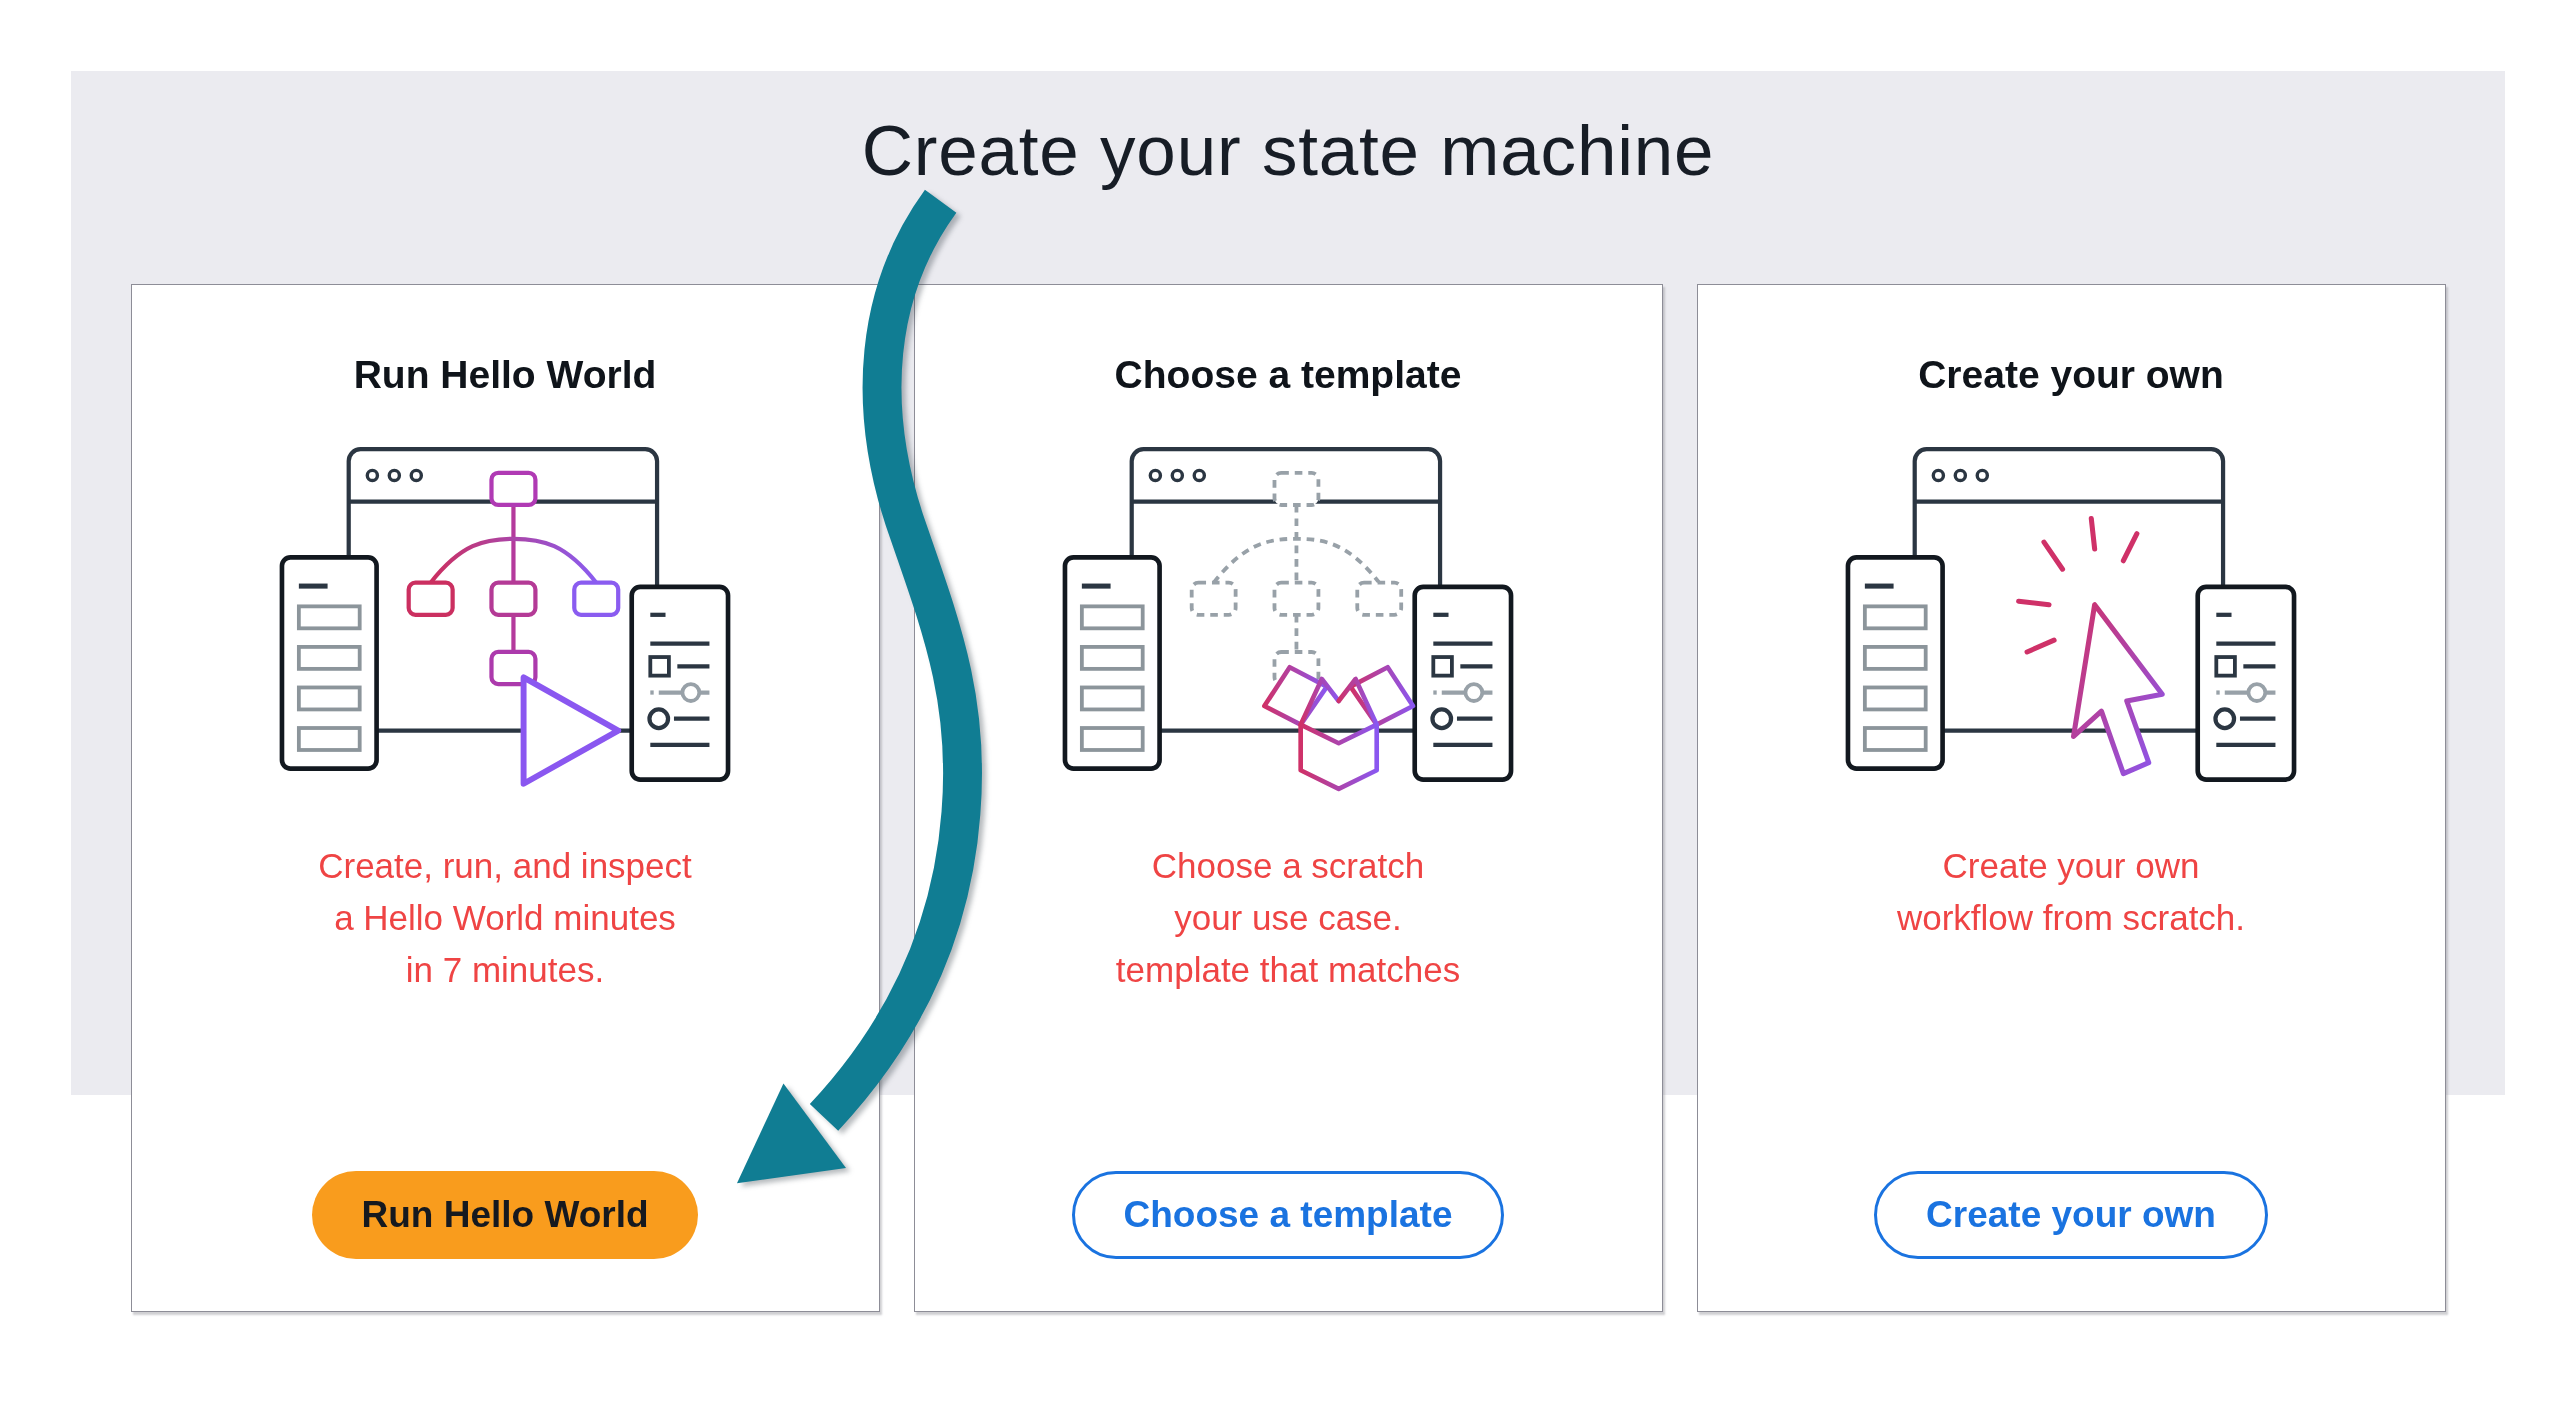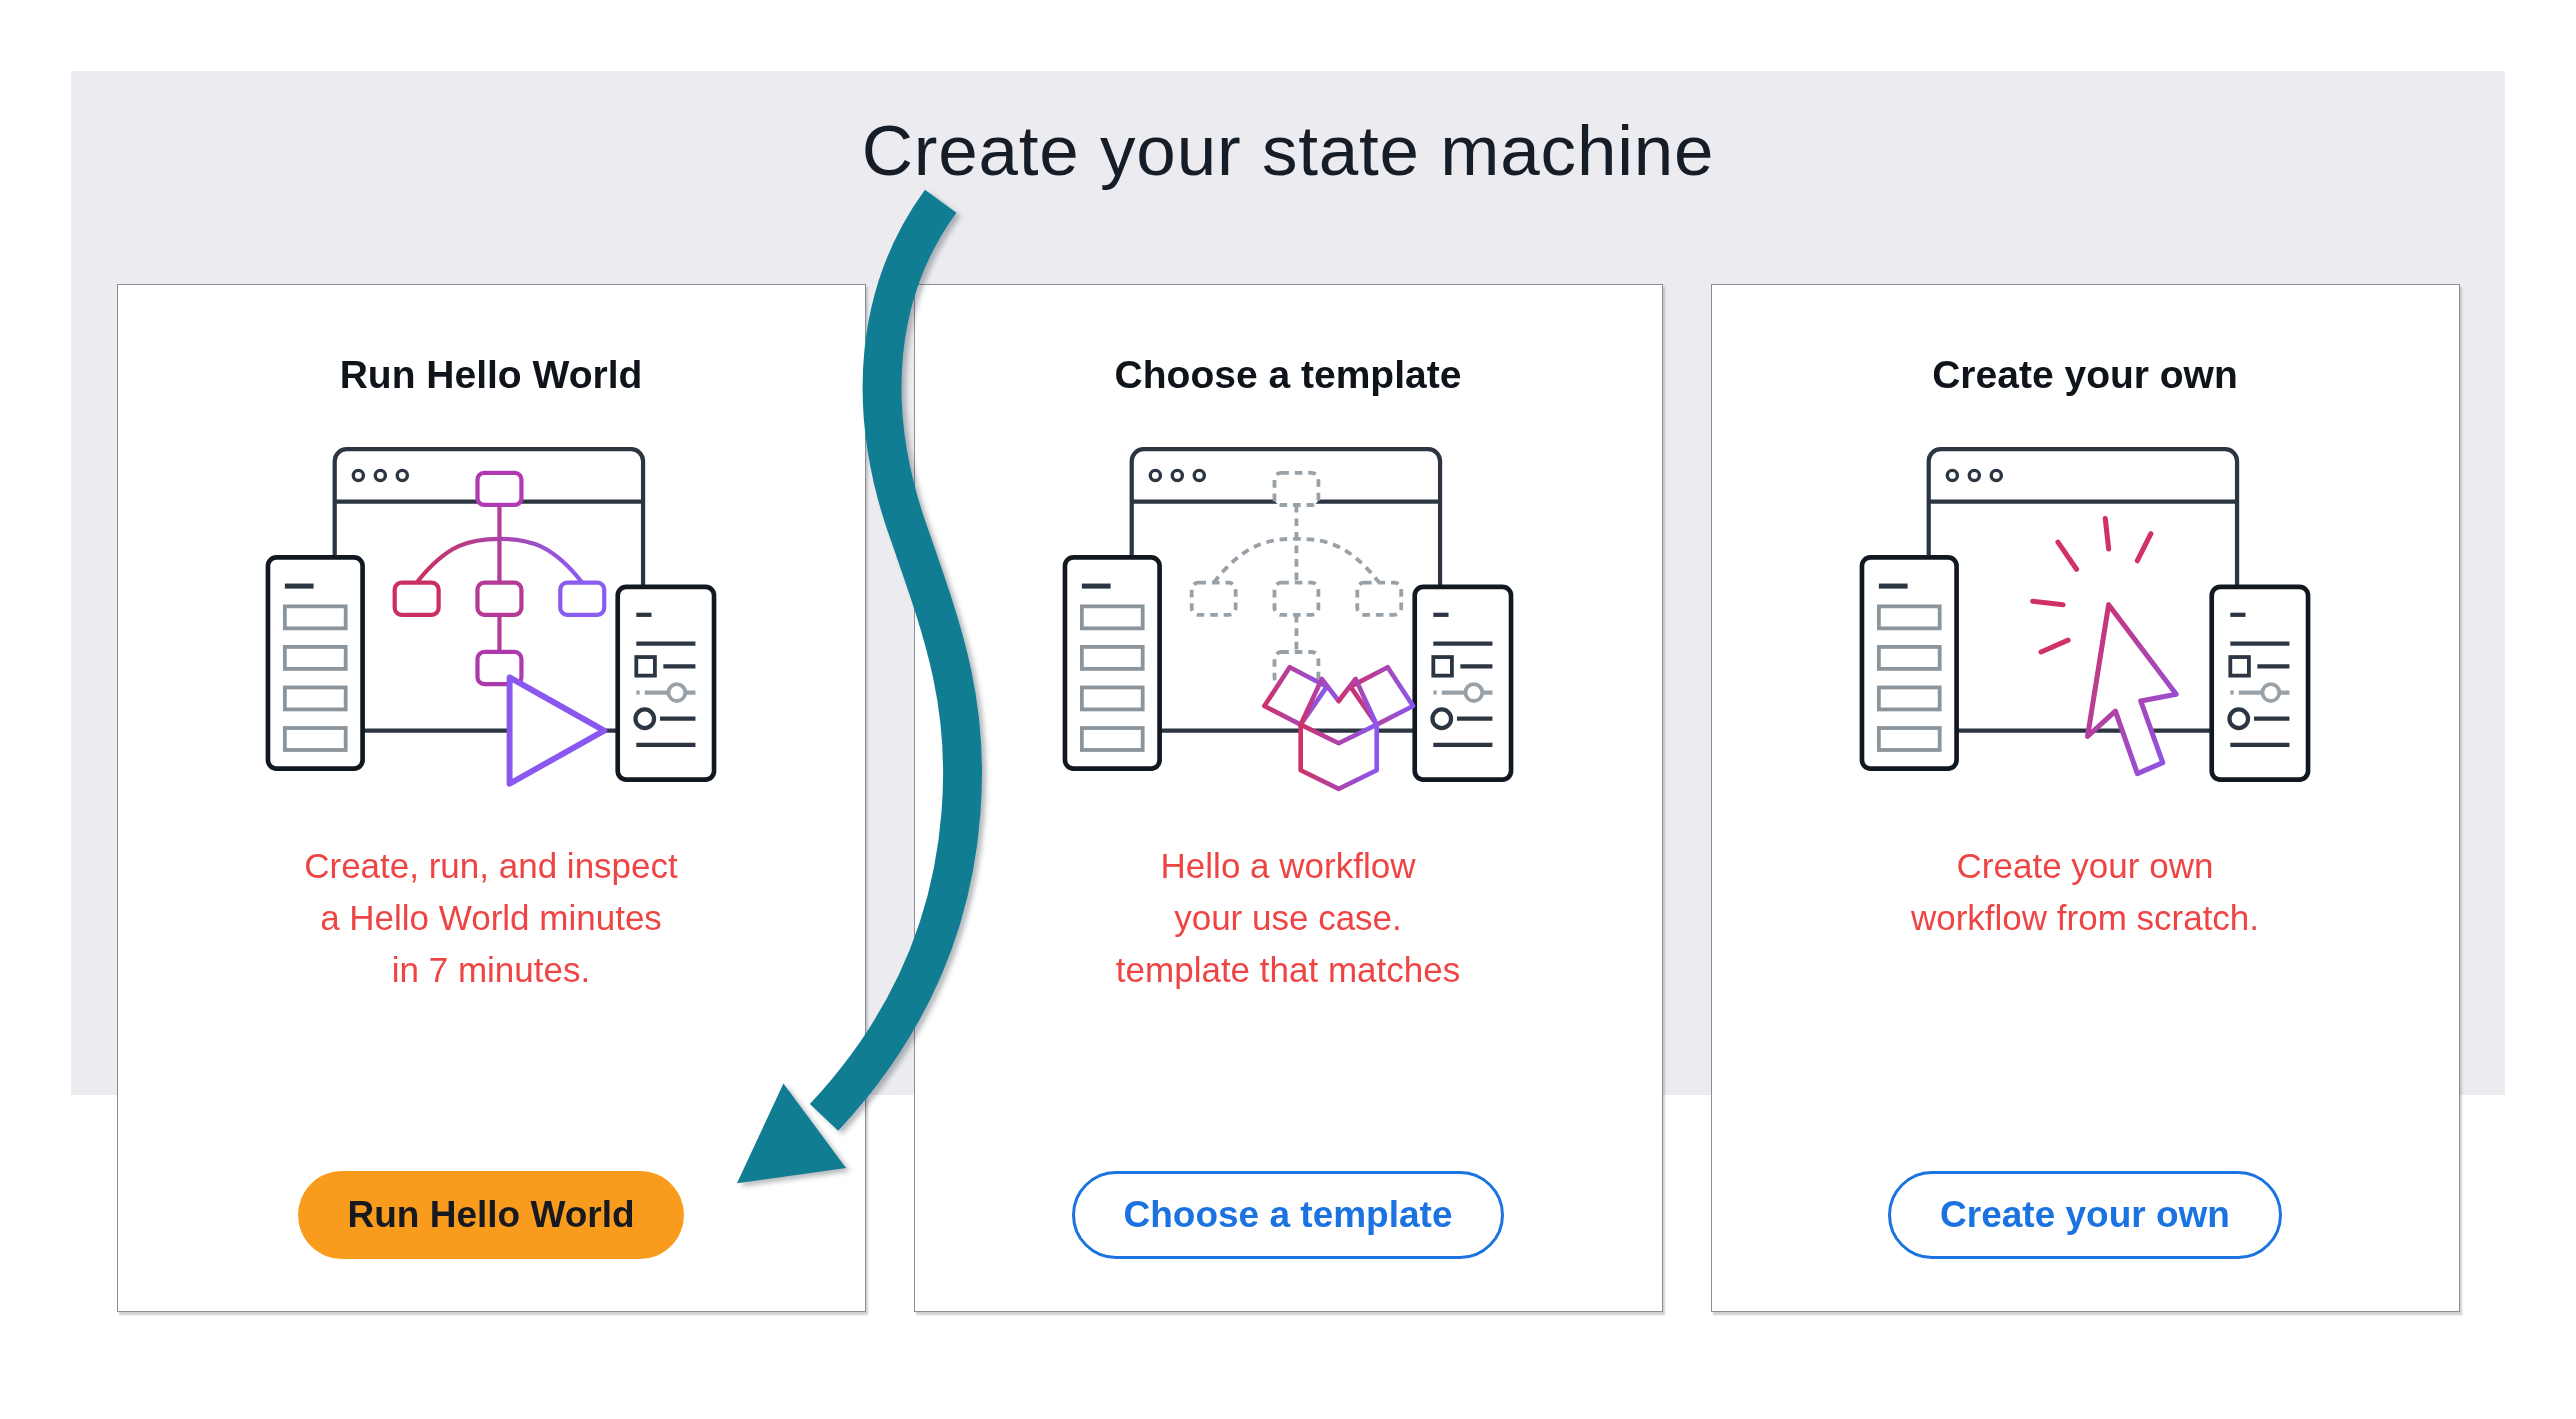--- a/index.html
+++ b/index.html
@@ -1,21 +1,21 @@
 <!DOCTYPE html>
 <html style="font-size:13.5px"><head>
 <meta charset="utf-8">
 <style>
   html,body{margin:0;padding:0;background:#ffffff;}
   .page{position:relative;width:2576px;height:1420px;background:#ffffff;
         font-family:"Liberation Sans",sans-serif;color:#16191f;overflow:hidden;}
   .panel{position:absolute;left:71px;top:71px;width:2434px;height:1024px;background:#ebebf0;}
   .page-title{margin:0;padding-top:39px;text-align:center;font-size:71px;font-weight:300;
               color:#171d26;letter-spacing:0.8px;}
-  .cards{position:absolute;top:213px;left:0;width:100%;display:flex;justify-content:center;gap:48px;}
+  .cards{position:absolute;top:213px;left:0;width:100%;display:flex;justify-content:center;gap:34px;}
   .card{width:749px;height:1028px;background:#ffffff;border:1.7px solid #8d8d97;
         box-shadow:1.7px 2.5px 1.7px rgba(120,120,130,.35);box-sizing:border-box;
         display:flex;flex-direction:column;align-items:center;}
   .card-title{margin-top:68px;font-size:39px;font-weight:700;color:#0f141a;}
   .illus{margin-top:42px;width:490px;height:355px;flex:0 0 auto;}
   .card-desc{margin-top:46px;font-size:35px;line-height:52px;text-align:center;color:#ef4444;}
   .btn{margin-top:auto;margin-bottom:52px;height:88px;border-radius:47px;
        font-size:37px;font-weight:700;padding:0 49px;display:flex;align-items:center;
        justify-content:center;font-family:inherit;cursor:pointer;white-space:nowrap;}
   .btn.primary{background:#f99c1d;color:#16191f;border:none;}
@@ -142,21 +142,21 @@
             <path d="M305 338 L262 316 L292 270 L336 293 Z"></path>
             <path d="M395 338 L438 316 L408 270 L364 293 Z"></path>
             <path d="M305 338 L330 284 L350 310" fill="none"></path>
             <path d="M395 338 L370 284 L350 310" fill="none"></path>
             <line x1="350" y1="310" x2="350" y2="258"></line>
             <path d="M305 338 L350 360 L395 338 L395 392 L350 414 L305 392 Z"></path>
             <line x1="350" y1="360" x2="350" y2="414"></line>
           </g>
         </svg>
         <div class="card-desc">
-          <div>Hello a workflow</div>
+          <div>Choose a scratch</div>
           <div>your use case.</div>
           <div>template that matches</div>
         </div>
         <button class="btn outline">Choose a template</button>
       </div>
 
       <div class="card">
         <div class="card-title">Create your own</div>
         <svg class="illus" viewBox="0 0 580 420">
           <defs>

